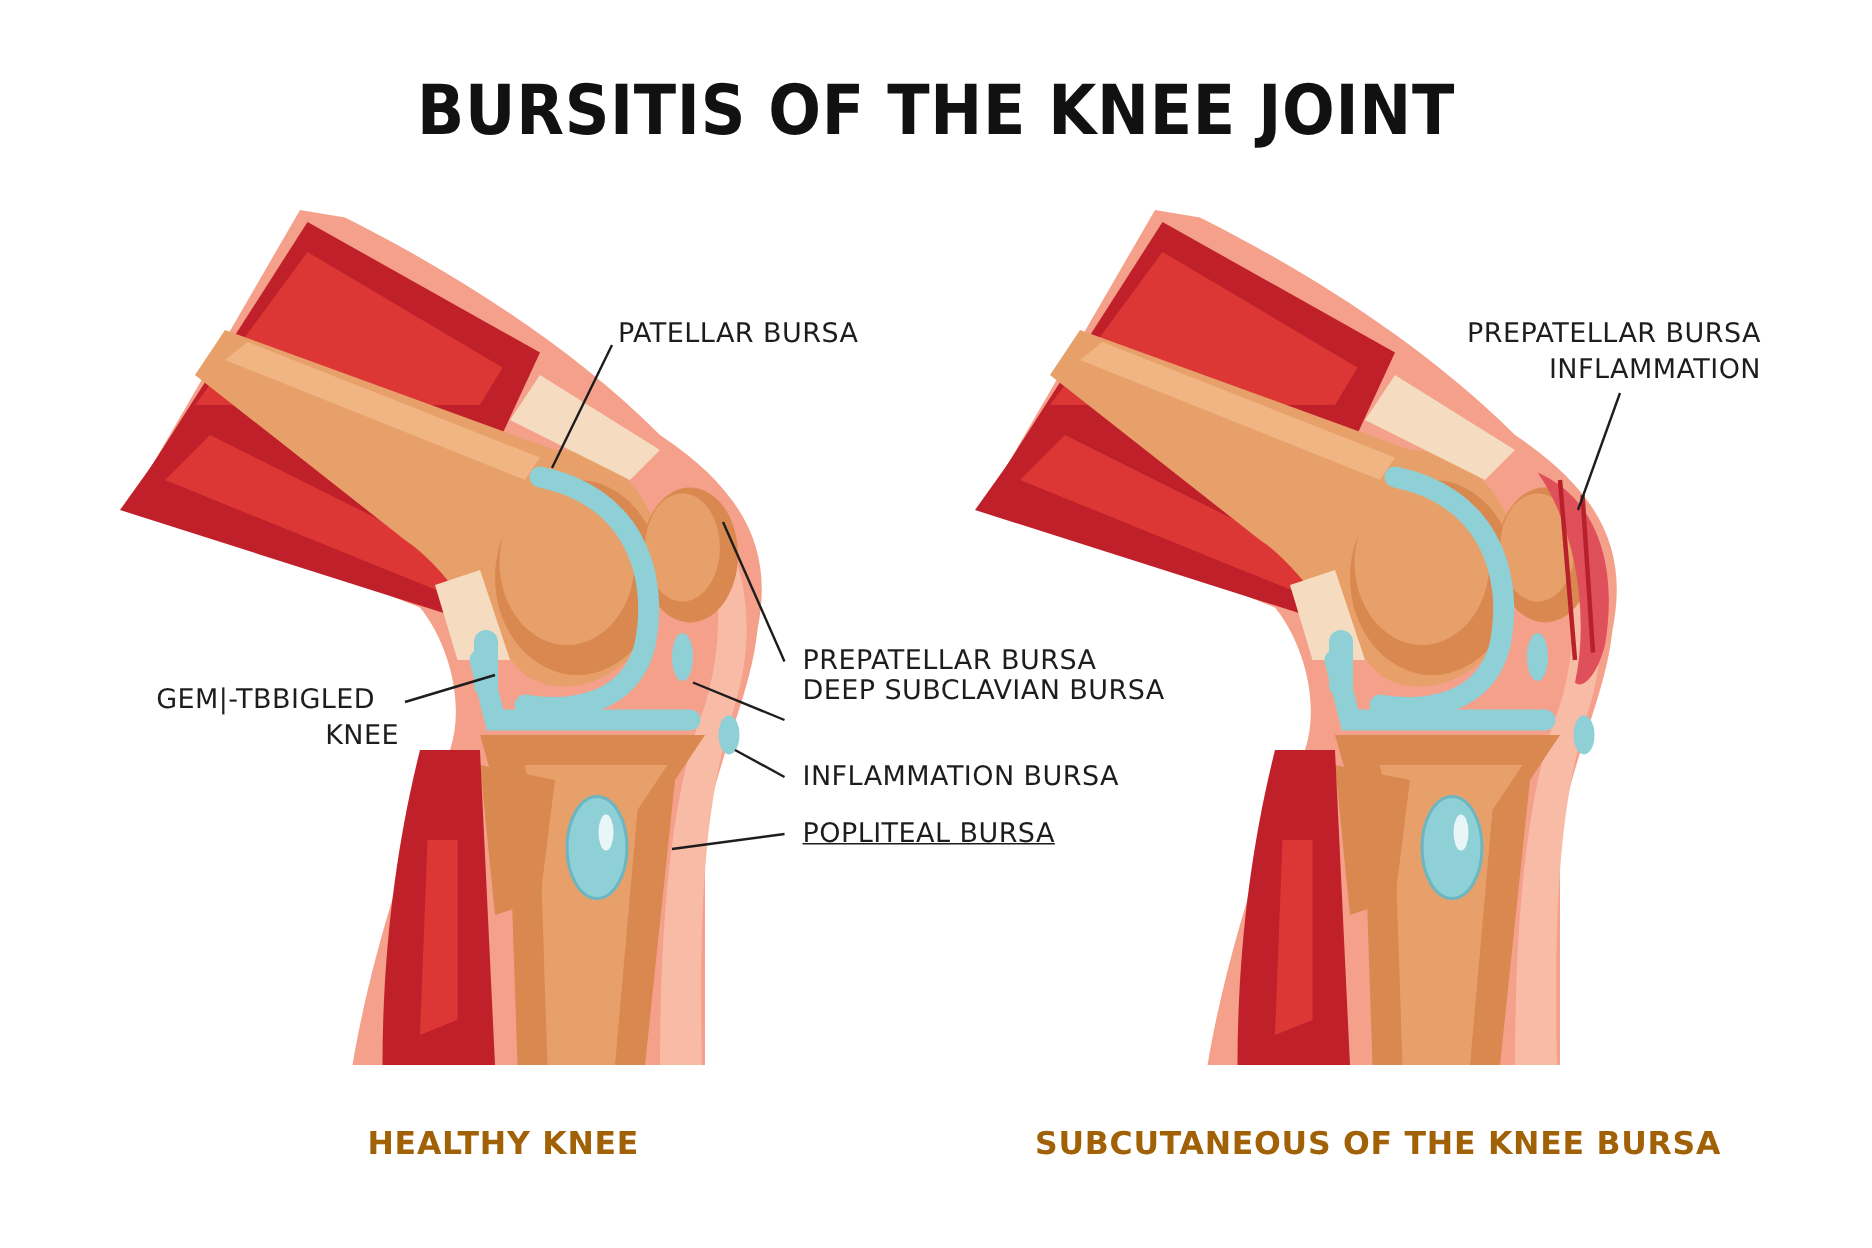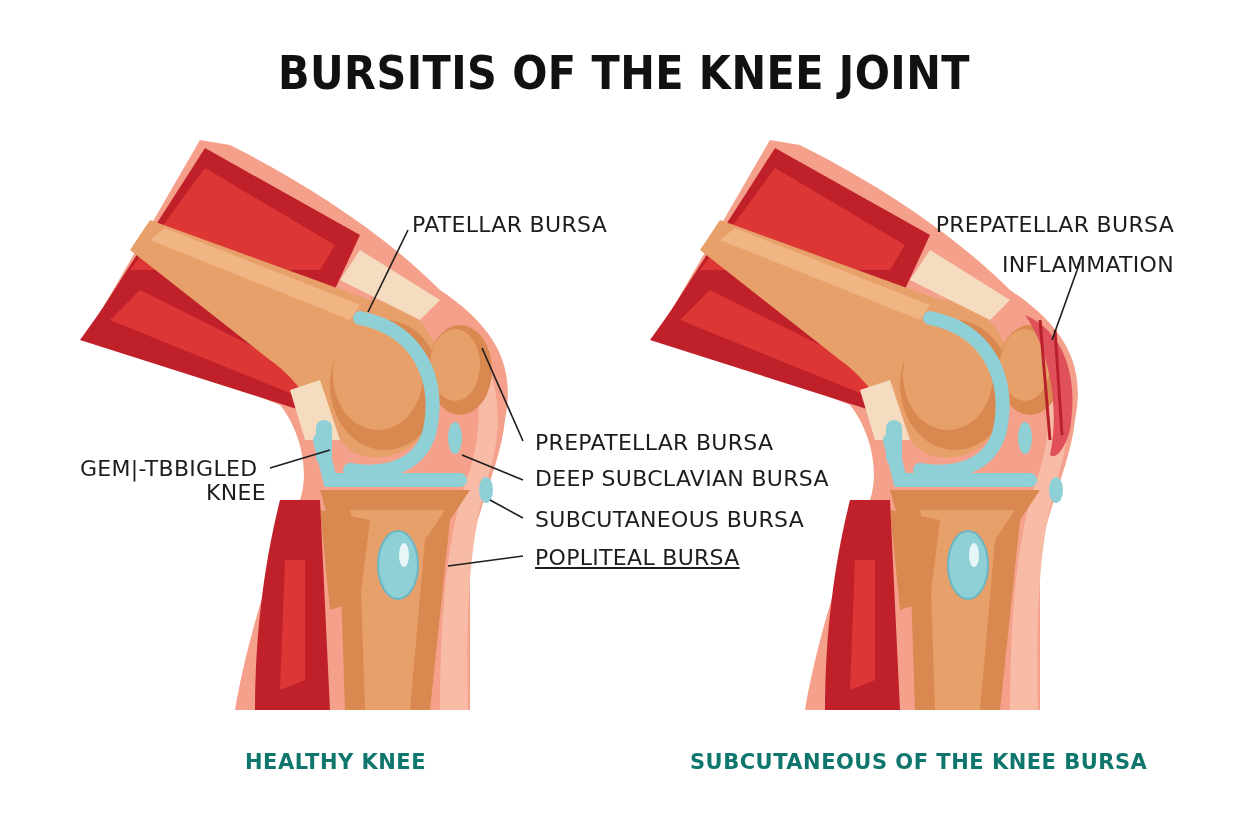--- a/index.html
+++ b/index.html
@@ -1,23 +1,23 @@
 <!DOCTYPE html>
 <html><head>
 <meta charset="utf-8">
 <style>
   html, body { margin: 0; padding: 0; background: #ffffff; }
   body { width: 1248px; height: 832px; position: relative; overflow: hidden;
          font-family: "DejaVu Sans", "Liberation Sans", sans-serif; color: #1a1a1a; }
   .title { position: absolute; left: 0; width: 1248px; top: 46px; text-align: center;
            font-family: "DejaVu Sans", sans-serif; font-weight: bold; font-size: 46px;
            letter-spacing: 0.5px; color: #111; transform: scaleX(0.9); }
-  .lbl { position: absolute; font-size: 22px; letter-spacing: 0.3px; color: #1d1d1d; white-space: nowrap; }
+  .lbl { position: absolute; font-size: 18px; letter-spacing: 0.3px; color: #1d1d1d; white-space: nowrap; }
   .lbl.right { text-align: right; }
-  .caption { position: absolute; top: 750px; font-size: 21px; font-weight: bold; letter-spacing: 0.5px; color: #0f766e; }
+  .caption { position: absolute; top: 750px; font-size: 21px; font-weight: bold; letter-spacing: 0.5px; color: #a16207; }
   svg.art { position: absolute; left: 0; top: 0; }
 </style>
 </head>
 <body>
 
 <div class="title">BURSITIS OF THE KNEE JOINT</div>
 
 <svg class="art" width="1248" height="832" viewBox="0 0 1248 832">
   <defs>
     <g id="knee">
@@ -82,21 +82,21 @@
 
   <g stroke="#1d1d1d" stroke-width="1.6" fill="none">
     <line x1="1080" y1="262" x2="1052" y2="340"></line>
   </g>
 </svg>
 
 <div class="lbl" style="left:412px; top:212px;">PATELLAR BURSA</div>
 <div class="lbl right" style="left:80px; top:456px; width:170px;">GEM|-TBBIGLED</div>
 <div class="lbl right" style="left:96px; top:480px; width:170px;">KNEE</div>
 <div class="lbl" style="left:535px; top:430px;">PREPATELLAR BURSA</div>
-<div class="lbl" style="left:535px; top:466px;">DEEP SUBCLAVIAN BURSA</div>
-<div class="lbl" style="left:535px; top:507px;">SUBCUTANEOUS BURSA</div>
+<div class="lbl" style="left:535px; top:450px;">DEEP SUBCLAVIAN BURSA</div>
+<div class="lbl" style="left:535px; top:507px;">INFLAMMATION BURSA</div>
 <div class="lbl" style="left:535px; top:545px;text-decoration:underline;">POPLITEAL BURSA</div>
 
 <div class="lbl right" style="left:920px; top:212px; width:254px;">PREPATELLAR BURSA</div>
-<div class="lbl right" style="left:920px; top:236px; width:254px;margin-top:16px;">INFLAMMATION</div>
+<div class="lbl right" style="left:920px; top:236px; width:254px;">INFLAMMATION</div>
 
 <div class="caption" style="left:245px;">HEALTHY KNEE</div>
 <div class="caption" style="left:690px;">SUBCUTANEOUS OF THE KNEE BURSA</div>
 
 </body></html>

